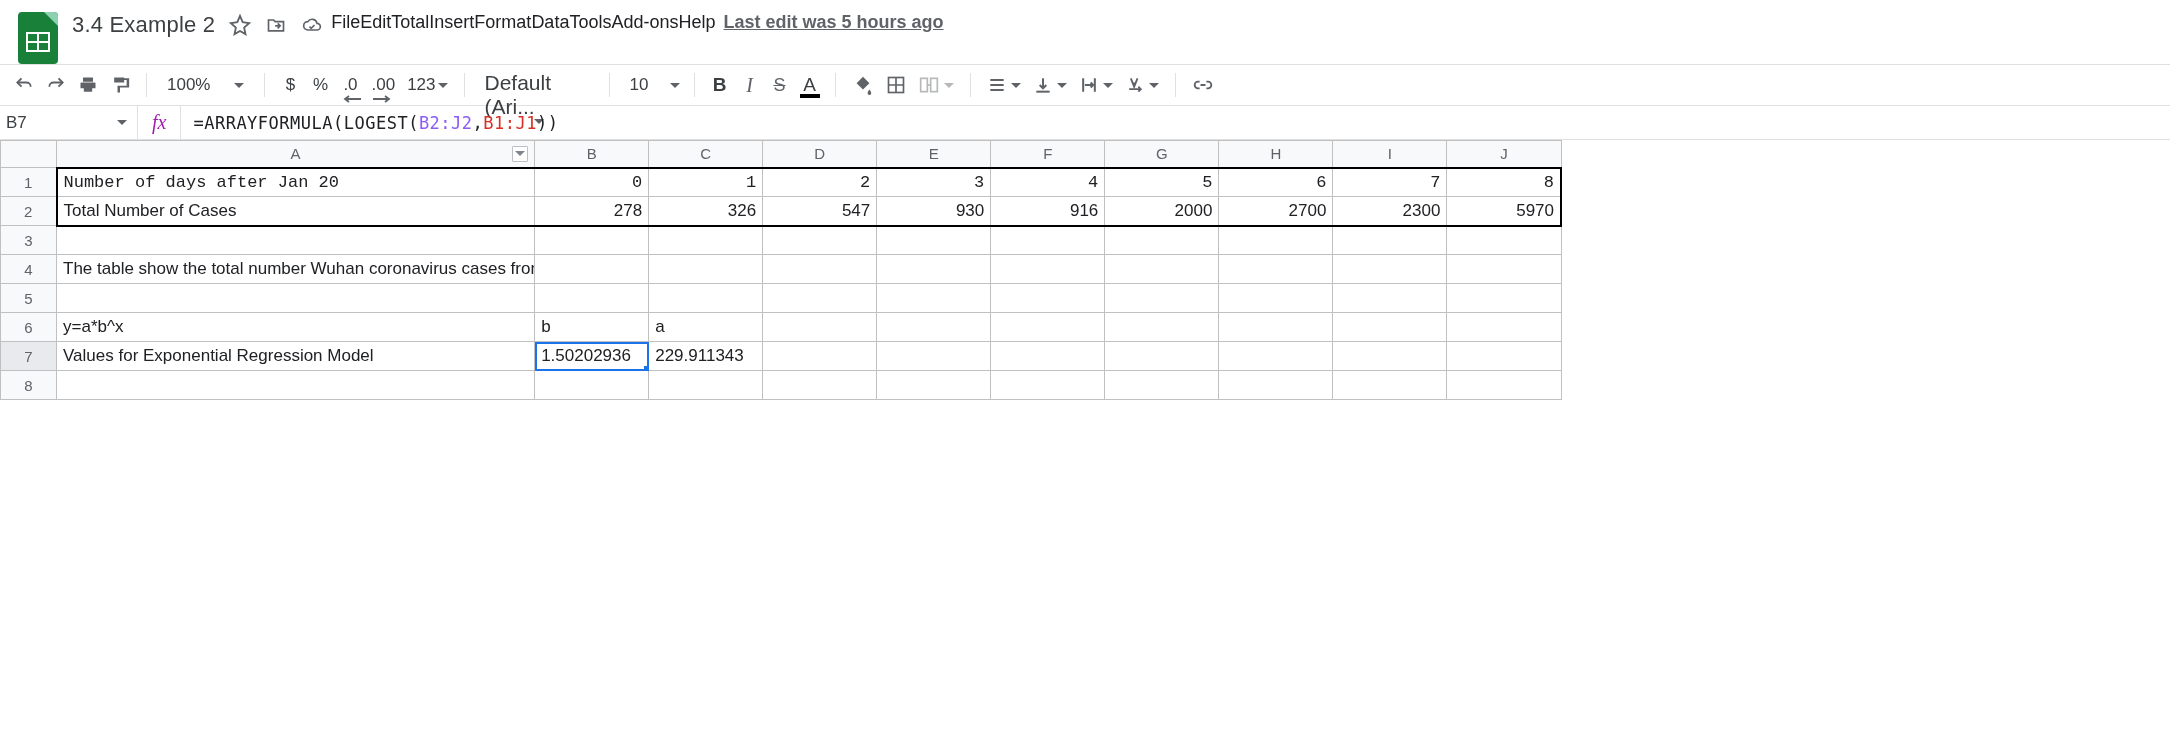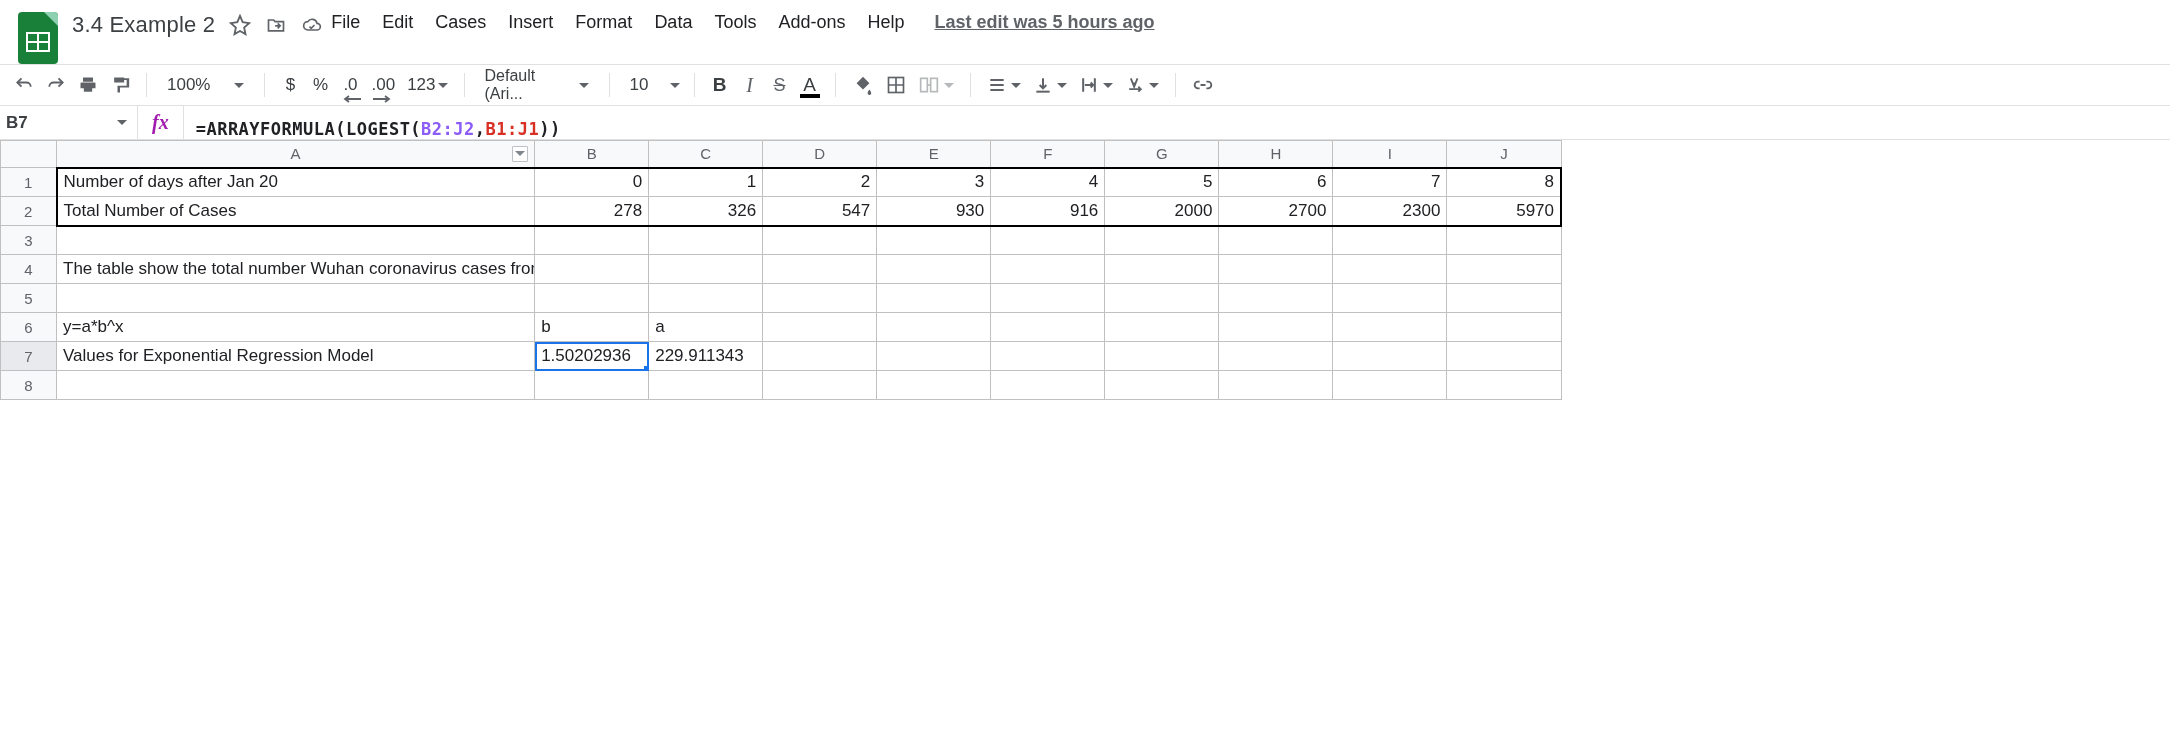--- a/index.html
+++ b/index.html
@@ -25,42 +25,42 @@
   .doc-logo .grid{position:absolute;left:8px;top:20px;width:24px;height:20px;border:2px solid #fff;}
   .doc-logo .grid::before,.doc-logo .grid::after{content:"";position:absolute;background:#fff;}
   .doc-logo .grid::before{left:50%;top:0;bottom:0;width:2px;transform:translateX(-1px);}
   .doc-logo .grid::after{top:50%;left:0;right:0;height:2px;transform:translateY(-1px);}
 
   .title-block{display:flex;gap:4px;flex:1;min-width:0;}
   .doc-title-row{display:flex;align-items:center;gap:14px;font-size:22px;line-height:26px;color:#3c4043;padding-left:4px;}
   .doc-title{font-weight:400;letter-spacing:.2px;}
   .doc-title-row .ico{width:22px;height:22px;color:#5f6368;display:inline-flex;align-items:center;justify-content:center;}
 
-  .menubar{display:flex;align-items:center;gap:22px;font-size:18px;color:var(--g-text);padding:4px 4px 8px 4px;}
+  .menubar{display:flex;align-items:center;font-size:18px;color:var(--g-text);padding:4px 4px 8px 4px;}
   .menubar .mi{cursor:default;}
   .menubar .revision{color:var(--g-text-dim);text-decoration:underline;margin-left:8px;font-size:18px;font-weight:bold;}
 
   
   .toolbar{display:flex;align-items:center;gap:4px;padding:6px 10px;border-top:1px solid var(--g-border);border-bottom:1px solid var(--g-border);}
   .toolbar .sep{width:1px;height:24px;background:var(--g-border);margin:0 8px;}
   .tb{min-width:26px;height:28px;display:inline-flex;align-items:center;justify-content:center;color:#5f6368;font-size:15px;padding:0 4px;border-radius:2px;}
   .tb svg{display:block;}
   .tb.txt{font-family:Arial;color:#3c4043;font-size:17px;}
   .tb .caret{margin-left:4px;}
   .zoom{font-size:17px;color:#3c4043;padding:0 8px;display:inline-flex;align-items:center;gap:20px;}
-  .font-box{font-size:16px;color:#3c4043;width:120px;justify-content:space-between;padding:0 8px;}
+  .font-box{font-size:21px;color:#3c4043;width:120px;justify-content:space-between;padding:0 8px;flex-direction:column;}
   .size-box{font-size:17px;color:#3c4043;width:60px;justify-content:flex-start;padding:0 8px;gap:18px;}
   .tb.bold{font-weight:700;font-size:19px;color:#3c4043;}
   .tb.italic{font-style:italic;font-family:'Times New Roman',serif;font-size:20px;color:#5f6368;}
   .tb.strike{text-decoration:line-through;font-size:18px;color:#5f6368;}
   .tb.textcolor{position:relative;font-size:19px;color:#3c4043;}
   .tb.textcolor::after{content:"";position:absolute;left:3px;right:3px;bottom:1px;height:4px;background:#000;}
 
   
-  .fxbar{display:flex;align-items:flex-end;border-bottom:1px solid var(--g-border);height:34px;font-weight:bold;}
+  .fxbar{display:flex;align-items:center;border-bottom:1px solid var(--g-border);height:34px;}
   .namebox{width:138px;display:flex;align-items:center;justify-content:space-between;padding:0 10px 0 6px;border-right:1px solid var(--g-border);height:100%;font-size:17px;color:#3c4043;}
   .namebox .caret{color:#9aa0a6;}
   .fxlabel{font-family:'Times New Roman',serif;font-style:italic;color:#a21caf;font-size:20px;padding:0 14px;border-right:1px solid var(--g-border);height:100%;display:flex;align-items:center;}
   .formula{flex:1;padding:0 12px;font-family:Consolas,Menlo,monospace;font-size:17px;letter-spacing:.5px;color:#202124;}
   .formula .rng1{color:#8b5cf6;}
   .formula .rng2{color:#d93025;}
 
   
   .gridwrap{position:relative;overflow:hidden;}
   table.sheet{border-collapse:collapse;table-layout:fixed;width:1562px;}
@@ -68,21 +68,21 @@
   table.sheet thead th{background:var(--g-row-head);font-weight:400;color:#5f6368;text-align:center;height:27px;font-size:15px;position:relative;}
   table.sheet tbody th{background:var(--g-row-head);font-weight:400;color:#5f6368;text-align:center;width:56px;font-size:15px;}
   .corner{width:56px;background:var(--g-row-head);}
   td{text-align:left;vertical-align:middle;}
   td.num{text-align:right;}
   .colA{width:478px;}
   .colN{width:114px;}
   .col-filter{position:absolute;right:6px;top:50%;transform:translateY(-50%);width:16px;height:16px;border:1px solid #bdc1c6;border-radius:1px;display:flex;align-items:center;justify-content:center;color:#80868b;font-size:10px;background:#fff;}
 
   
-  .thick-top{border-top:2px solid #000 !important;}
+  .thick-top{border-top:2px solid #000 !important;font-family:Liberation Mono, monospace;}
   .thick-bottom{border-bottom:2px solid #000 !important;}
   .thick-left{border-left:2px solid #000 !important;}
   .thick-right{border-right:2px solid #000 !important;}
 
   
   td.sel{outline:2px solid var(--g-sel);outline-offset:-2px;position:relative;}
   td.sel::after{content:"";position:absolute;right:-3px;bottom:-3px;width:7px;height:7px;background:var(--g-sel);}
 
   
   .caret{display:inline-block;width:0;height:0;border-left:5px solid transparent;border-right:5px solid transparent;border-top:5px solid #5f6368;}
@@ -122,21 +122,21 @@
       <span class="ico">
         <svg width="24" height="20" viewBox="0 0 24 24" fill="none" stroke="#5f6368" stroke-width="2">
             <path d="M7 18a5 5 0 010-10 6 6 0 0111 2 4 4 0 010 8H7z"></path>
             <path d="M9 14l2 2 4-4"></path>
           </svg>
       </span>
     </div>
     <div class="menubar">
       <span class="mi">File</span>
       <span class="mi">Edit</span>
-      <span class="mi">Cases</span>
+      <span class="mi">Total</span>
       <span class="mi">Insert</span>
       <span class="mi">Format</span>
       <span class="mi">Data</span>
       <span class="mi">Tools</span>
       <span class="mi">Add-ons</span>
       <span class="mi">Help</span>
       <span class="revision">Last edit was 5 hours ago</span>
     </div>
   </div>
 </div>

